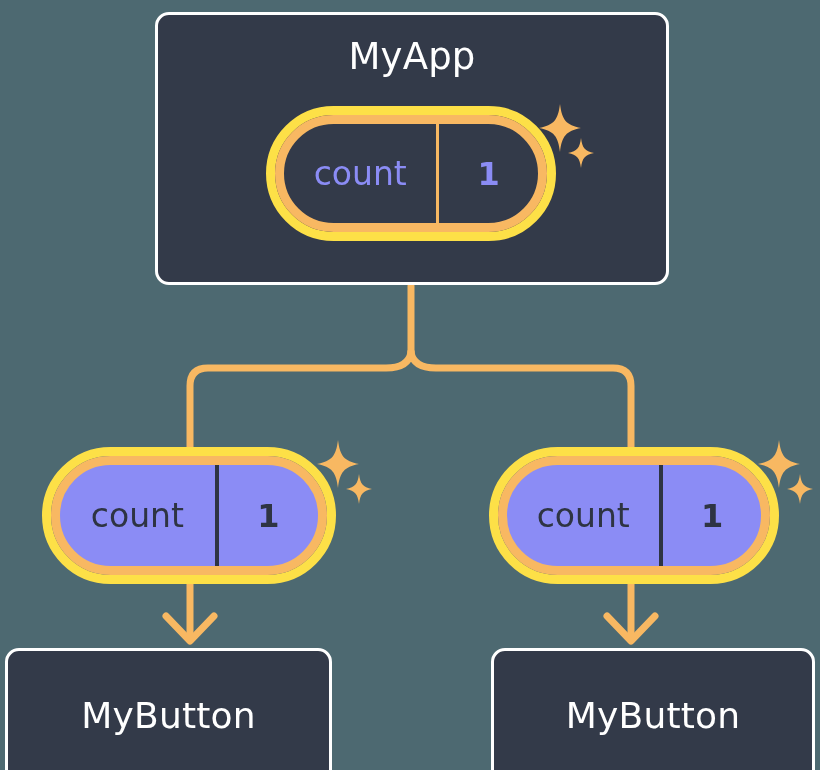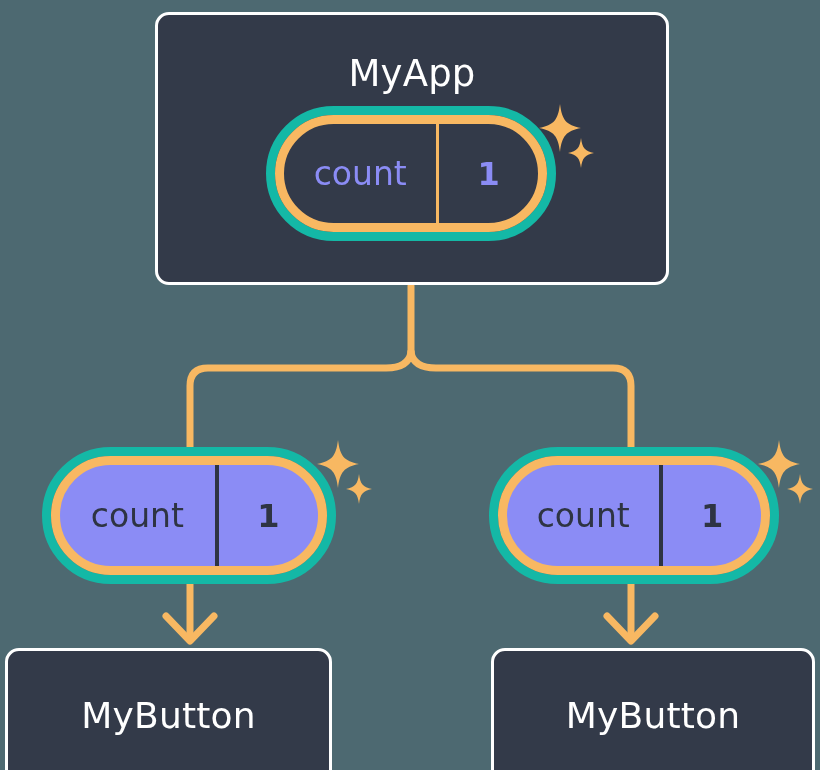--- a/index.html
+++ b/index.html
@@ -45,21 +45,21 @@
     text-align: center;
     white-space: nowrap;
   }
   #app-box {
     left: 155px;
     top: 12px;
     width: 514px;
     height: 273px;
   }
   #app-box .box-title {
-    margin-top: 37px;
+    margin-top: 20px;
   }
   .leaf-box {
     height: 135px;
     display: flex;
     align-items: center;
     justify-content: center;
   }
   #button-box-left  { left: 5px;   top: 648px; width: 327px; }
   #button-box-right { left: 491px; top: 648px; width: 324px; }
   .leaf-box .box-title { font-size: 36px; }
@@ -68,21 +68,21 @@
   .state-pill {
     position: absolute;
     box-sizing: border-box;
     display: flex;
     align-items: stretch;
     border-radius: 999px;
     z-index: 5;
   }
   
   .pill-outer {
-    border: 9px solid #14b8a6;
+    border: 9px solid #fde047;
     border-radius: 999px;
     padding: 0;
     box-sizing: border-box;
     width: 100%;
     height: 100%;
     display: flex;
   }
   .pill-inner {
     border: 9px solid #f8b862;
     border-radius: 999px;

